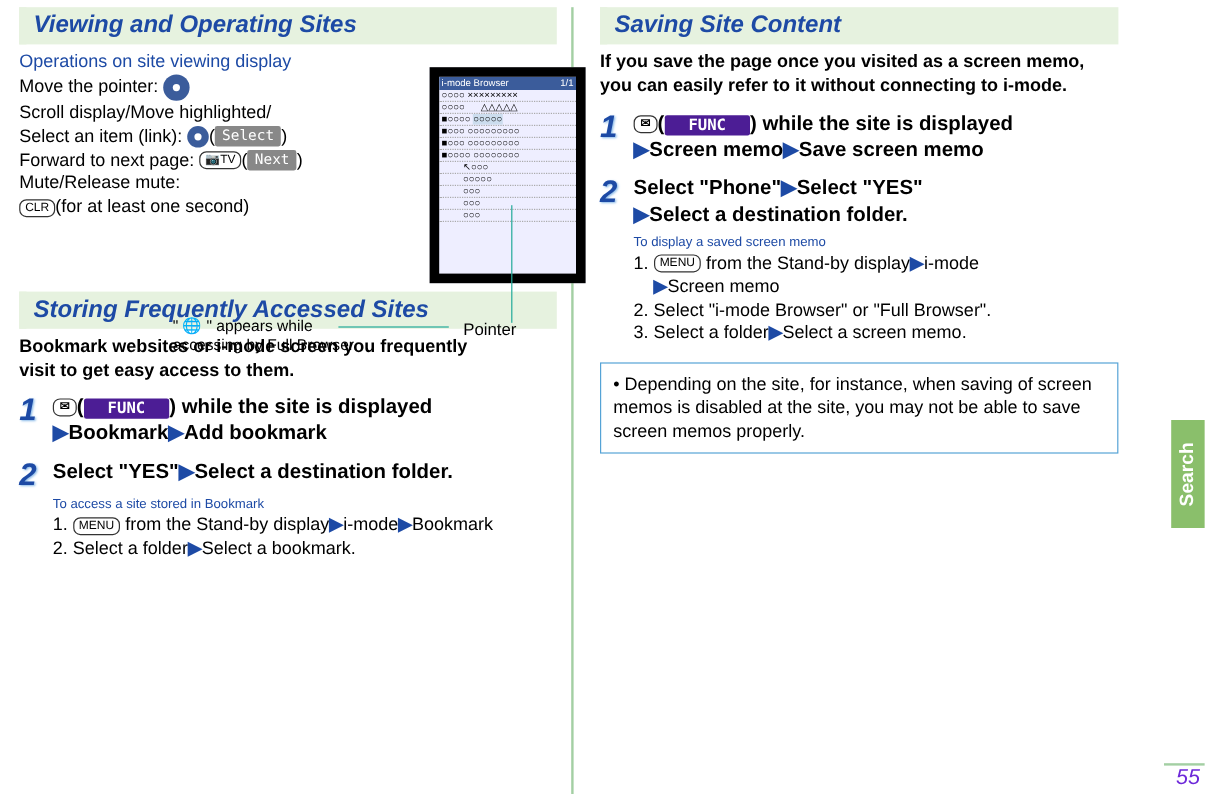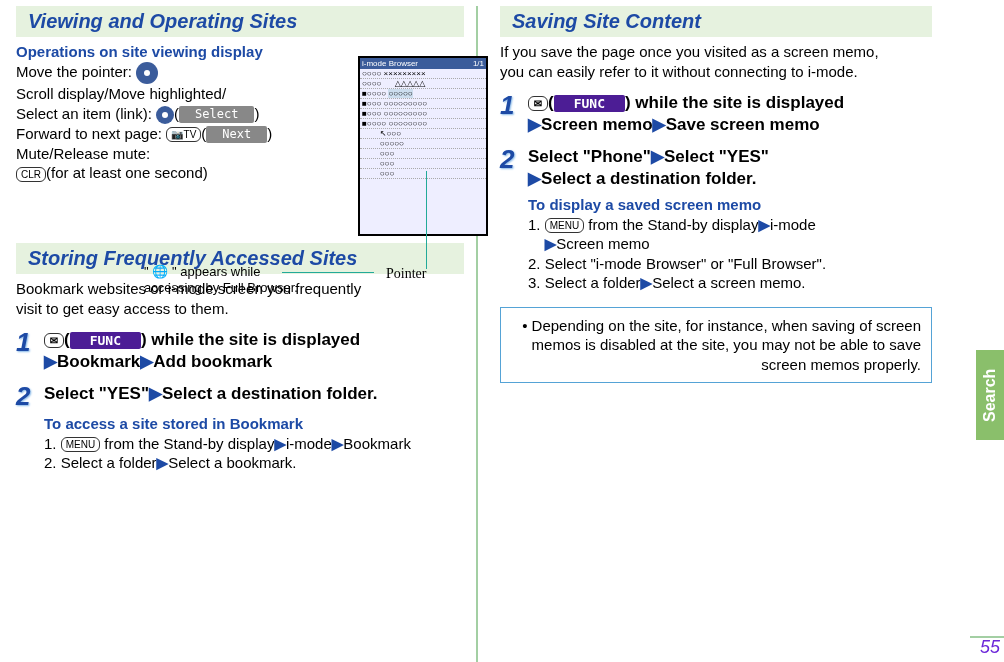--- a/index.html
+++ b/index.html
@@ -38,30 +38,30 @@
     margin-bottom: 6px;
   }
   .section-header h2 {
     font-size: 20px;
     font-weight: bold;
     font-style: italic;
     color: #1d4aa5;
   }
   .subhead {
     color: #1d4aa5;
-    font-weight: bold;
+    font-weight: normal;
     font-size: 15px;
     margin: 2px 0 2px 0;
   }
   .bodytext {
     font-size: 15px;
     line-height: 1.25;
     margin: 1px 0;
   }
-  .bold { font-weight: normal; }
+  .bold { font-weight: bold; }
   .step {
     display: flex;
     align-items: flex-start;
     margin: 10px 0 6px 0;
   }
   .stepnum {
     font-size: 26px;
     font-weight: bold;
     font-style: italic;
     color: #1d4aa5;
@@ -74,36 +74,35 @@
     font-size: 17px;
     font-weight: bold;
     line-height: 1.3;
   }
   .stepbody .arrow, .arrow {
     color: #1d4aa5;
     font-weight: bold;
   }
   .substep-title {
     color: #1d4aa5;
-    font-weight: bold;
-    font-size: 15px;
+    font-weight: normal;
+    font-size: 11px;
     margin: 6px 0 2px 28px;
   }
   .substep {
     margin-left: 28px;
     font-size: 15px;
     line-height: 1.3;
   }
   .note-box {
     border: 1.5px solid #55a3d6;
     padding: 8px 10px;
     margin: 14px 0 0 0;
     font-size: 15px;
     line-height: 1.3;
-    text-align: right;
   }
   .icon-key {
     display: inline-block;
     border: 1.2px solid #333;
     border-radius: 6px;
     padding: 1px 4px;
     font-size: 10px;
     vertical-align: middle;
     background: #fff;
     min-width: 20px;
@@ -127,31 +126,31 @@
     border-radius: 50%;
     left: 50%; top: 50%;
     transform: translate(-50%,-50%);
   }
   .pill {
     display: inline-block;
     background: #888;
     color: #fff;
     font-family: monospace;
     font-size: 12px;
-    padding: 1px 16px;
+    padding: 1px 6px;
     border-radius: 2px;
     vertical-align: middle;
   }
   .phone-mock {
     position: absolute;
     left: 342px;
     top: 50px;
     width: 130px;
     height: 180px;
-    border: 2px solid #000000;
+    border: 8px solid #000000;
     background: #eef;
     font-size: 8px;
     overflow: hidden;
   }
   .phone-mock .titlebar {
     background: #3b5c9b;
     color: #fff;
     padding: 1px 2px;
     font-size: 8px;
     display: flex;
@@ -166,21 +165,20 @@
     width: 1px;
     height: 98px;
     background: #2a9;
   }
   .pointer-label {
     position: absolute;
     left: 370px;
     top: 260px;
     font-size: 14px;
     color: #000;
-    font-family: Liberation Serif, serif;
   }
   .fb-note {
     position: absolute;
     left: 128px;
     top: 258px;
     font-size: 13px;
     text-align: left;
     line-height: 1.2;
   }
   .fb-line {

